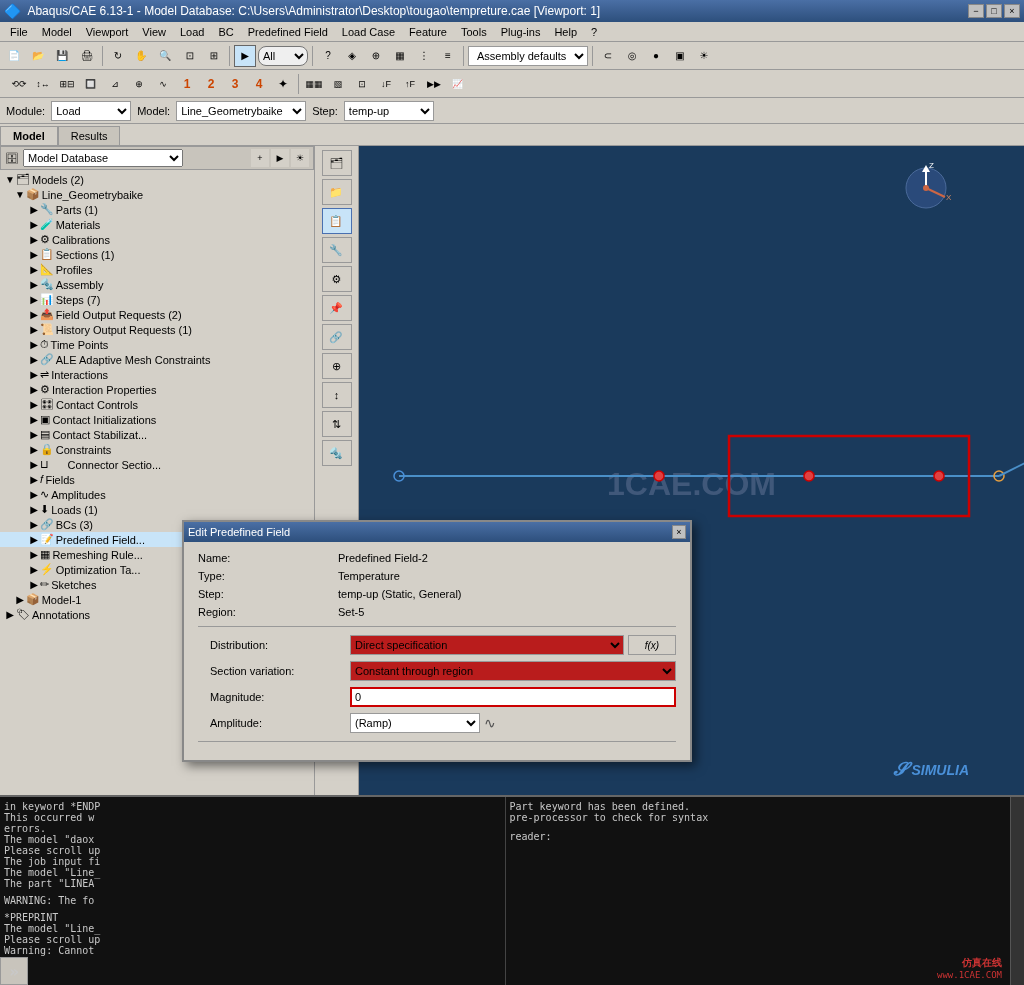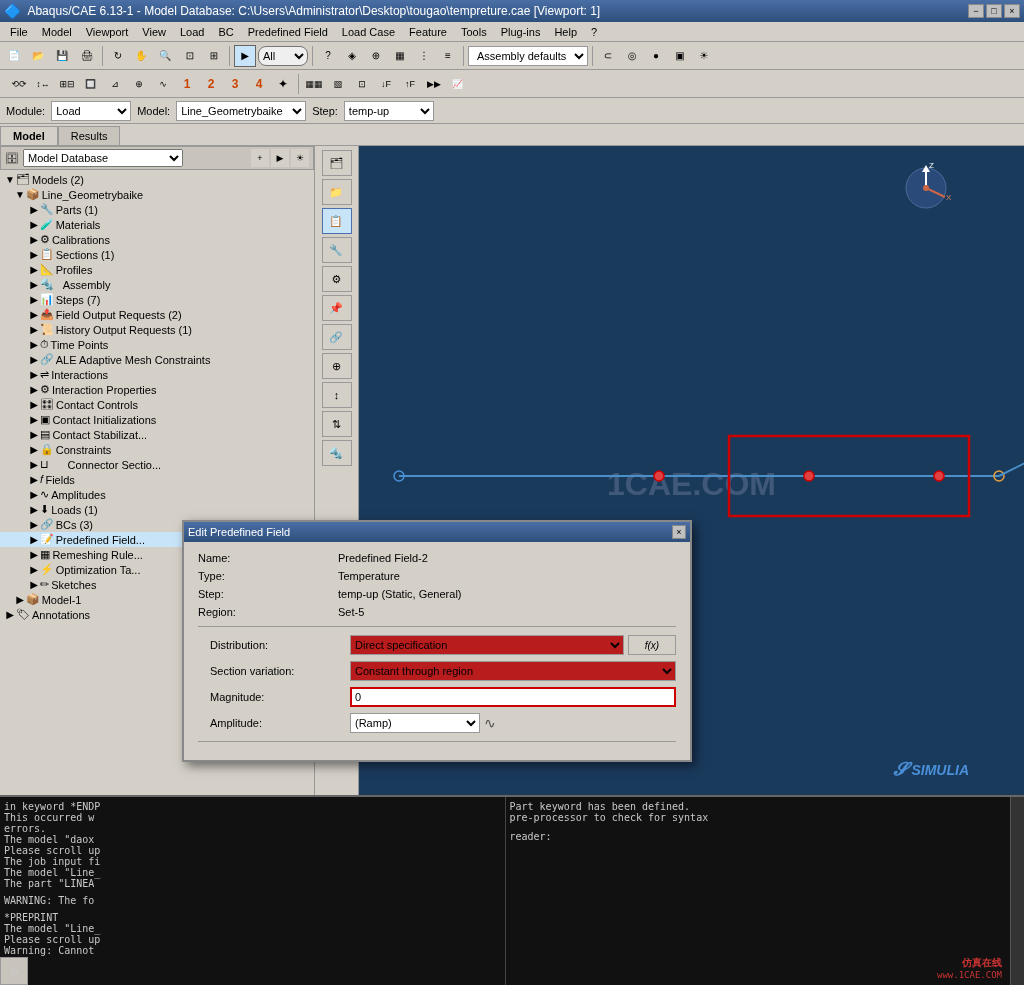--- a/index.html
+++ b/index.html
@@ -501,21 +501,21 @@
           <span class="tree-indent" style="width:28px;"></span>
           <span class="tree-expander">▶</span>
           <span>📐</span>
           <span style="margin-left:2px;">Profiles</span>
         </div>
 
         <div class="tree-item">
           <span class="tree-indent" style="width:28px;"></span>
           <span class="tree-expander">▶</span>
           <span>🔩</span>
-          <span style="margin-left:9px;">Assembly</span>
+          <span style="margin-left:2px;">Assembly</span>
         </div>
 
         <div class="tree-item">
           <span class="tree-indent" style="width:28px;"></span>
           <span class="tree-expander">▶</span>
           <span>📊</span>
           <span style="margin-left:2px;">Steps (7)</span>
         </div>
 
         <div class="tree-item">

